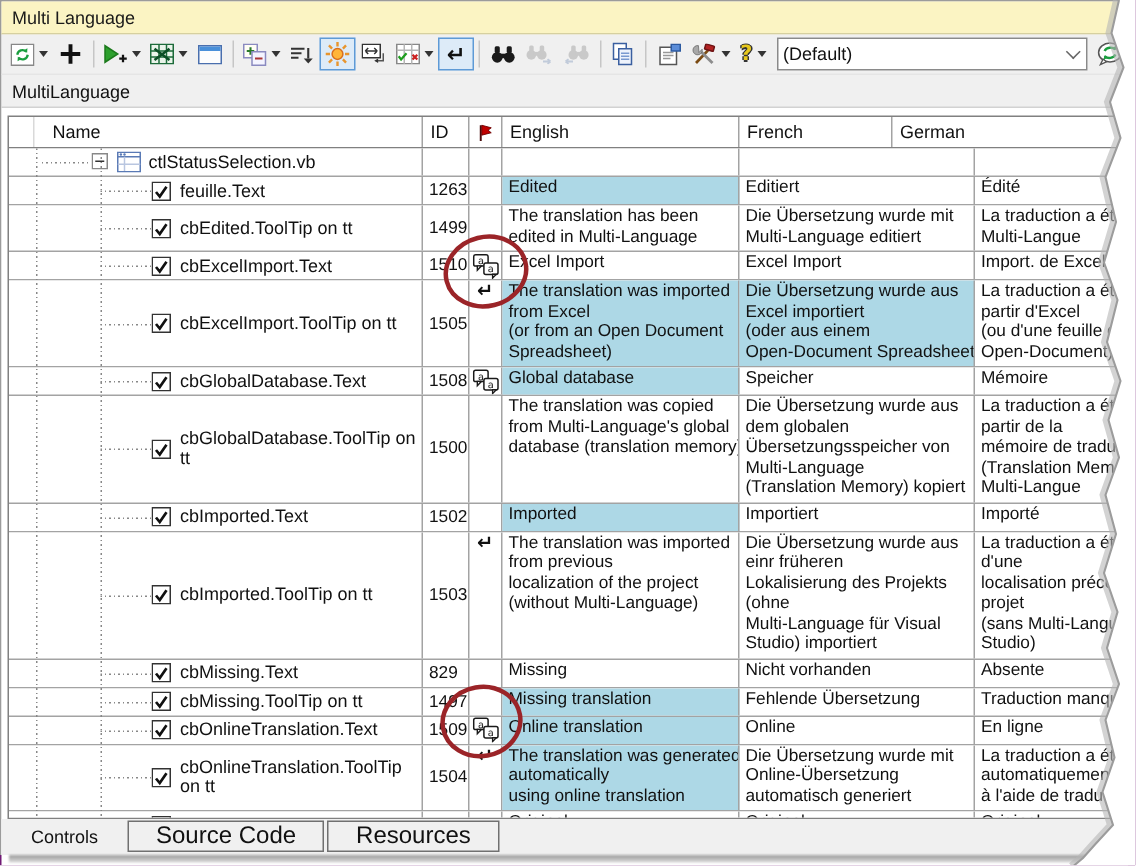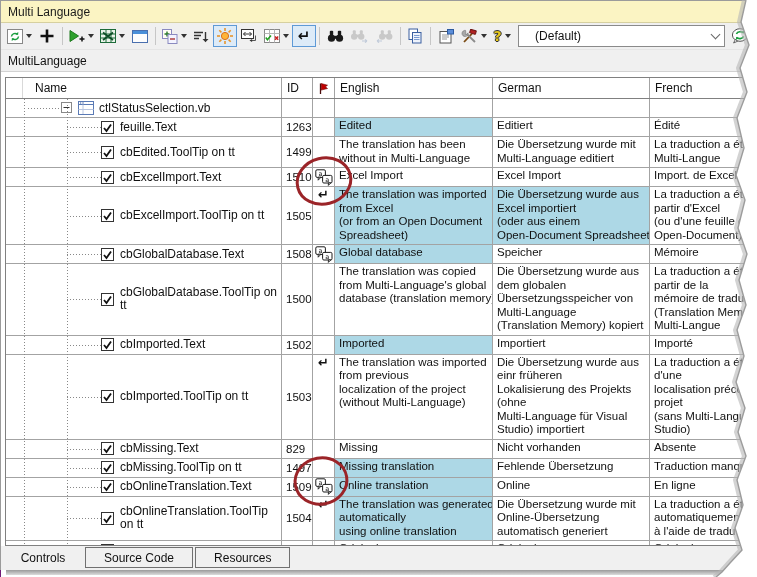--- a/index.html
+++ b/index.html
@@ -25,21 +25,21 @@
   .ticon { display:flex; align-items:center; justify-content:center; }
   .caret { width:0; height:0; border-left:3px solid transparent; border-right:3px solid transparent;
            border-top:4px solid #333; margin-left:3px; }
   .tsep { width:1px; height:18px; background:#c6c6c6; margin:0 3px; }
   .glyph { font-family:"DejaVu Sans",sans-serif; }
   .g-return { font-size:15px; font-weight:bold; color:#111; line-height:14px; }
   .g-help { font-size:14px; font-weight:900; color:#e7c81c;
             text-shadow:-1px 0 #333,1px 0 #333,0 -1px #333,0 1px #333; }
   .combo { height:22px; width:210px; background:#fff; border:1px solid #8a8a8a;
            display:flex; align-items:center; margin:0 3px 0 4px; }
-  .combo-text { flex:1; font-size:12px; padding-left:16px; color:#111; }
+  .combo-text { flex:1; font-size:12px; padding-left:3px; color:#111; }
   .combo-btn { width:16px; height:100%; display:flex; align-items:center; justify-content:center; }
   .chev { width:7px; height:7px; border-right:1.5px solid #666; border-bottom:1.5px solid #666;
           transform:rotate(45deg); margin-top:-4px; }
 
   
   .panelbar { position:absolute; left:0; top:48px; width:100%; height:23px;
               background:#f0f0f0; border-top:1px solid #e5e5e5; border-bottom:1px solid #d2d2d2;
               display:flex; align-items:center; padding-left:7px; font-size:12px; color:#111; }
 
   .content { position:absolute; left:0; top:71px; width:100%; height:574px; background:#fff; }
@@ -74,21 +74,21 @@
   .rooticon { margin-left:72px; display:flex; }
   .rootlabel { margin-left:5px; font-size:12px; }
   .ret-cell { font-family:"DejaVu Sans",sans-serif; font-size:13px; font-weight:bold; color:#111; line-height:13px; }
 
   
   .tabbar { position:absolute; left:0; top:545px; width:100%; height:24px; background:#f0f0f0;
             display:flex; align-items:flex-start;text-align:center; }
   .tab-selected { height:24px; display:flex; align-items:center; justify-content:center;
                   width:84px; font-size:12px; color:#111; background:#f0f0f0; }
   .tab { height:21px; margin-top:1px; display:flex; align-items:center; justify-content:center;
-         border:1px solid #707070; background:#f0f0f0; font-size:12px; color:#111; padding:0 18px; margin-right:2px; }
+         border:1px solid #707070; background:#f0f0f0; font-size:16px; color:#111; padding:0 18px; margin-right:2px; }
 
   
   #annot, #torn { position:absolute; left:0; top:0; pointer-events:none; }
   .shadowstrip { position:absolute; left:6px; top:570px; width:724px; height:5px;
                  background:linear-gradient(to bottom,#9a9a9a,#dcdcdc); filter:blur(0.6px); }
 </style>
 </head>
 <body>
 
 <div id="stage">
@@ -324,25 +324,25 @@
               <span style="display:flex">
                 <svg width="11" height="13">
                   <path d="M2.5 1.5v10.5" stroke="#4a0c0c" stroke-width="1.3"></path>
                   <path d="M3.2 1.5l6.3 1.7-2.1 1.6 2.1 1.7-6.3 1.6z" fill="#c00000" stroke="#6e0000" stroke-width="0.6"></path>
                 </svg>
               </span>
             </div>
             <div class="hcell c3">
               <span>English</span>
             </div>
+            <div class="hcell c5">
+              <span>French</span>
+            </div>
             <div class="hcell c4">
               <span>German</span>
-            </div>
-            <div class="hcell c5">
-              <span>French</span>
             </div>
           </div>
         <div class="gridbody" id="gridbody">
             <div class="row rootrow" style="height: 19px; justify-content: flex-end;">
               <div class="cell namec c0">
                 <span class="rootconn"></span>
                 <span class="expander">
                   <svg width="11" height="11">
                     <rect x="0.5" y="0.5" width="10" height="10" fill="#fff" stroke="#888"></rect>
                     <path d="M2.5 5.5h6" stroke="#333"></path>
@@ -393,21 +393,21 @@
                     <path d="M3 7l2.5 3L10 3.5" stroke="#111" stroke-width="1.8" fill="none"></path>
                   </svg>
                 </span>
                 <span class="namelabel">cbEdited.ToolTip on tt</span>
               </div>
               <div class="cell idc c1">
                 <span>1499</span>
               </div>
               <div class="cell flagc c2"></div>
               <div class="cell txt c3"><span>The translation has been
-without in Multi-Language</span></div>
+edited in Multi-Language</span></div>
               <div class="cell txt c4"><span>Die Übersetzung wurde mit
 Multi-Language editiert</span></div>
               <div class="cell txt c5"><span>La traduction a été é
 Multi-Langue</span></div>
             </div>
             <div class="row">
               <div class="cell namec c0">
                 <span class="conn"></span>
                 <span class="cb">
                   <svg width="13" height="13">

